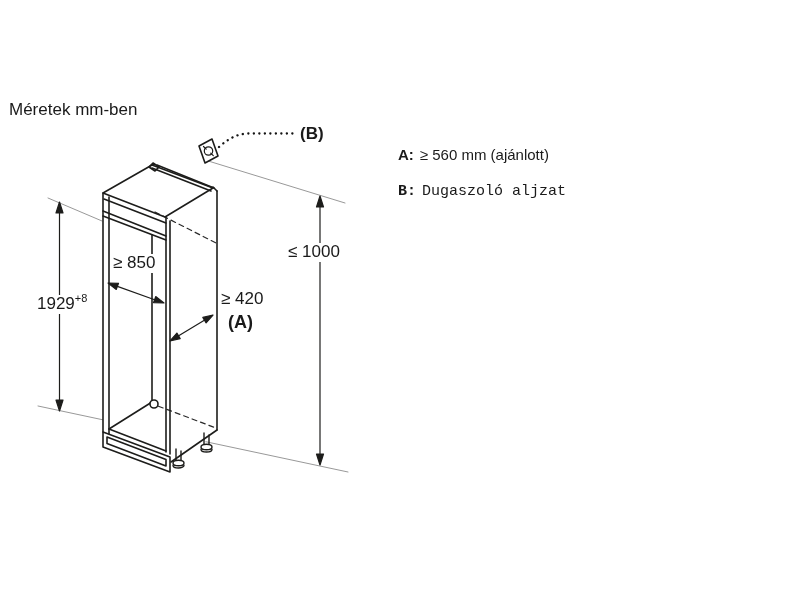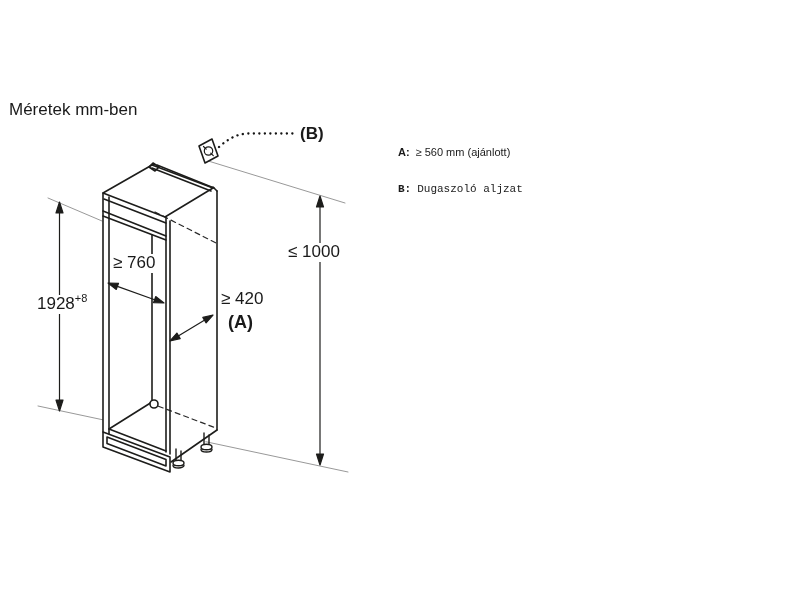--- a/index.html
+++ b/index.html
@@ -5,21 +5,21 @@
   html,body{margin:0;padding:0;background:#ffffff;}
   #stage{
     position:relative;width:800px;height:600px;background:#ffffff;
     font-family:"Liberation Sans", sans-serif;color:#1a1a1a;overflow:hidden;
   }
   #drawing{position:absolute;left:0;top:0;}
   .lbl{position:absolute;white-space:nowrap;line-height:1.1;}
   .title{font-size:17px;}
   .dim{font-size:17px;background:#ffffff;padding:0 2px;}
   .bold{font-weight:bold;}
-  .legend-row{position:absolute;font-size:11px;}
+  .legend-row{position:absolute;font-size:15px;}
   .legend-key{font-weight:bold;margin-right:6px;}
   sup{font-size:11px;vertical-align:super;line-height:0;}
   .ref-a{position:absolute;font-size:18px;font-weight:bold;background:#ffffff;padding:0 2px;}
 </style>
 </head>
 <body>
 
 <div id="stage">
 
   <svg id="drawing" width="800" height="600" viewBox="0 0 800 600" fill="none" stroke-linecap="round" stroke-linejoin="round">
@@ -110,23 +110,23 @@
 
     <g stroke="#1d1d1b" stroke-width="1.2">
       <path d="M177,336.8 L206,319.2"></path>
       <path d="M170,341 L180.2,338.6 L176.9,333.1 Z" fill="#1d1d1b"></path>
       <path d="M213,315 L206.1,322.9 L202.8,317.4 Z" fill="#1d1d1b"></path>
     </g>
   </svg>
 
   <div class="lbl title" style="left:9px;top:101px;">Méretek mm-ben</div>
 
-  <div class="lbl dim" style="left:35px;top:295px;"><span>1928</span><sup>+8</sup></div>
+  <div class="lbl dim" style="left:35px;top:295px;"><span>1929</span><sup>+8</sup></div>
 
-  <div class="lbl dim" style="left:111px;top:254px;">≥ 760</div>
+  <div class="lbl dim" style="left:111px;top:254px;">≥ 850</div>
 
   <div class="lbl dim" style="left:219px;top:290px;">≥ 420</div>
 
   <div class="ref-a" style="left:226px;top:312px;">(A)</div>
 
   <div class="lbl dim" style="left:286px;top:243px;">≤ 1000</div>
 
   <div class="lbl dim bold" style="left:298px;top:125px;">(B)</div>
 
   <div class="legend-row" style="left:398px;top:146px;">

